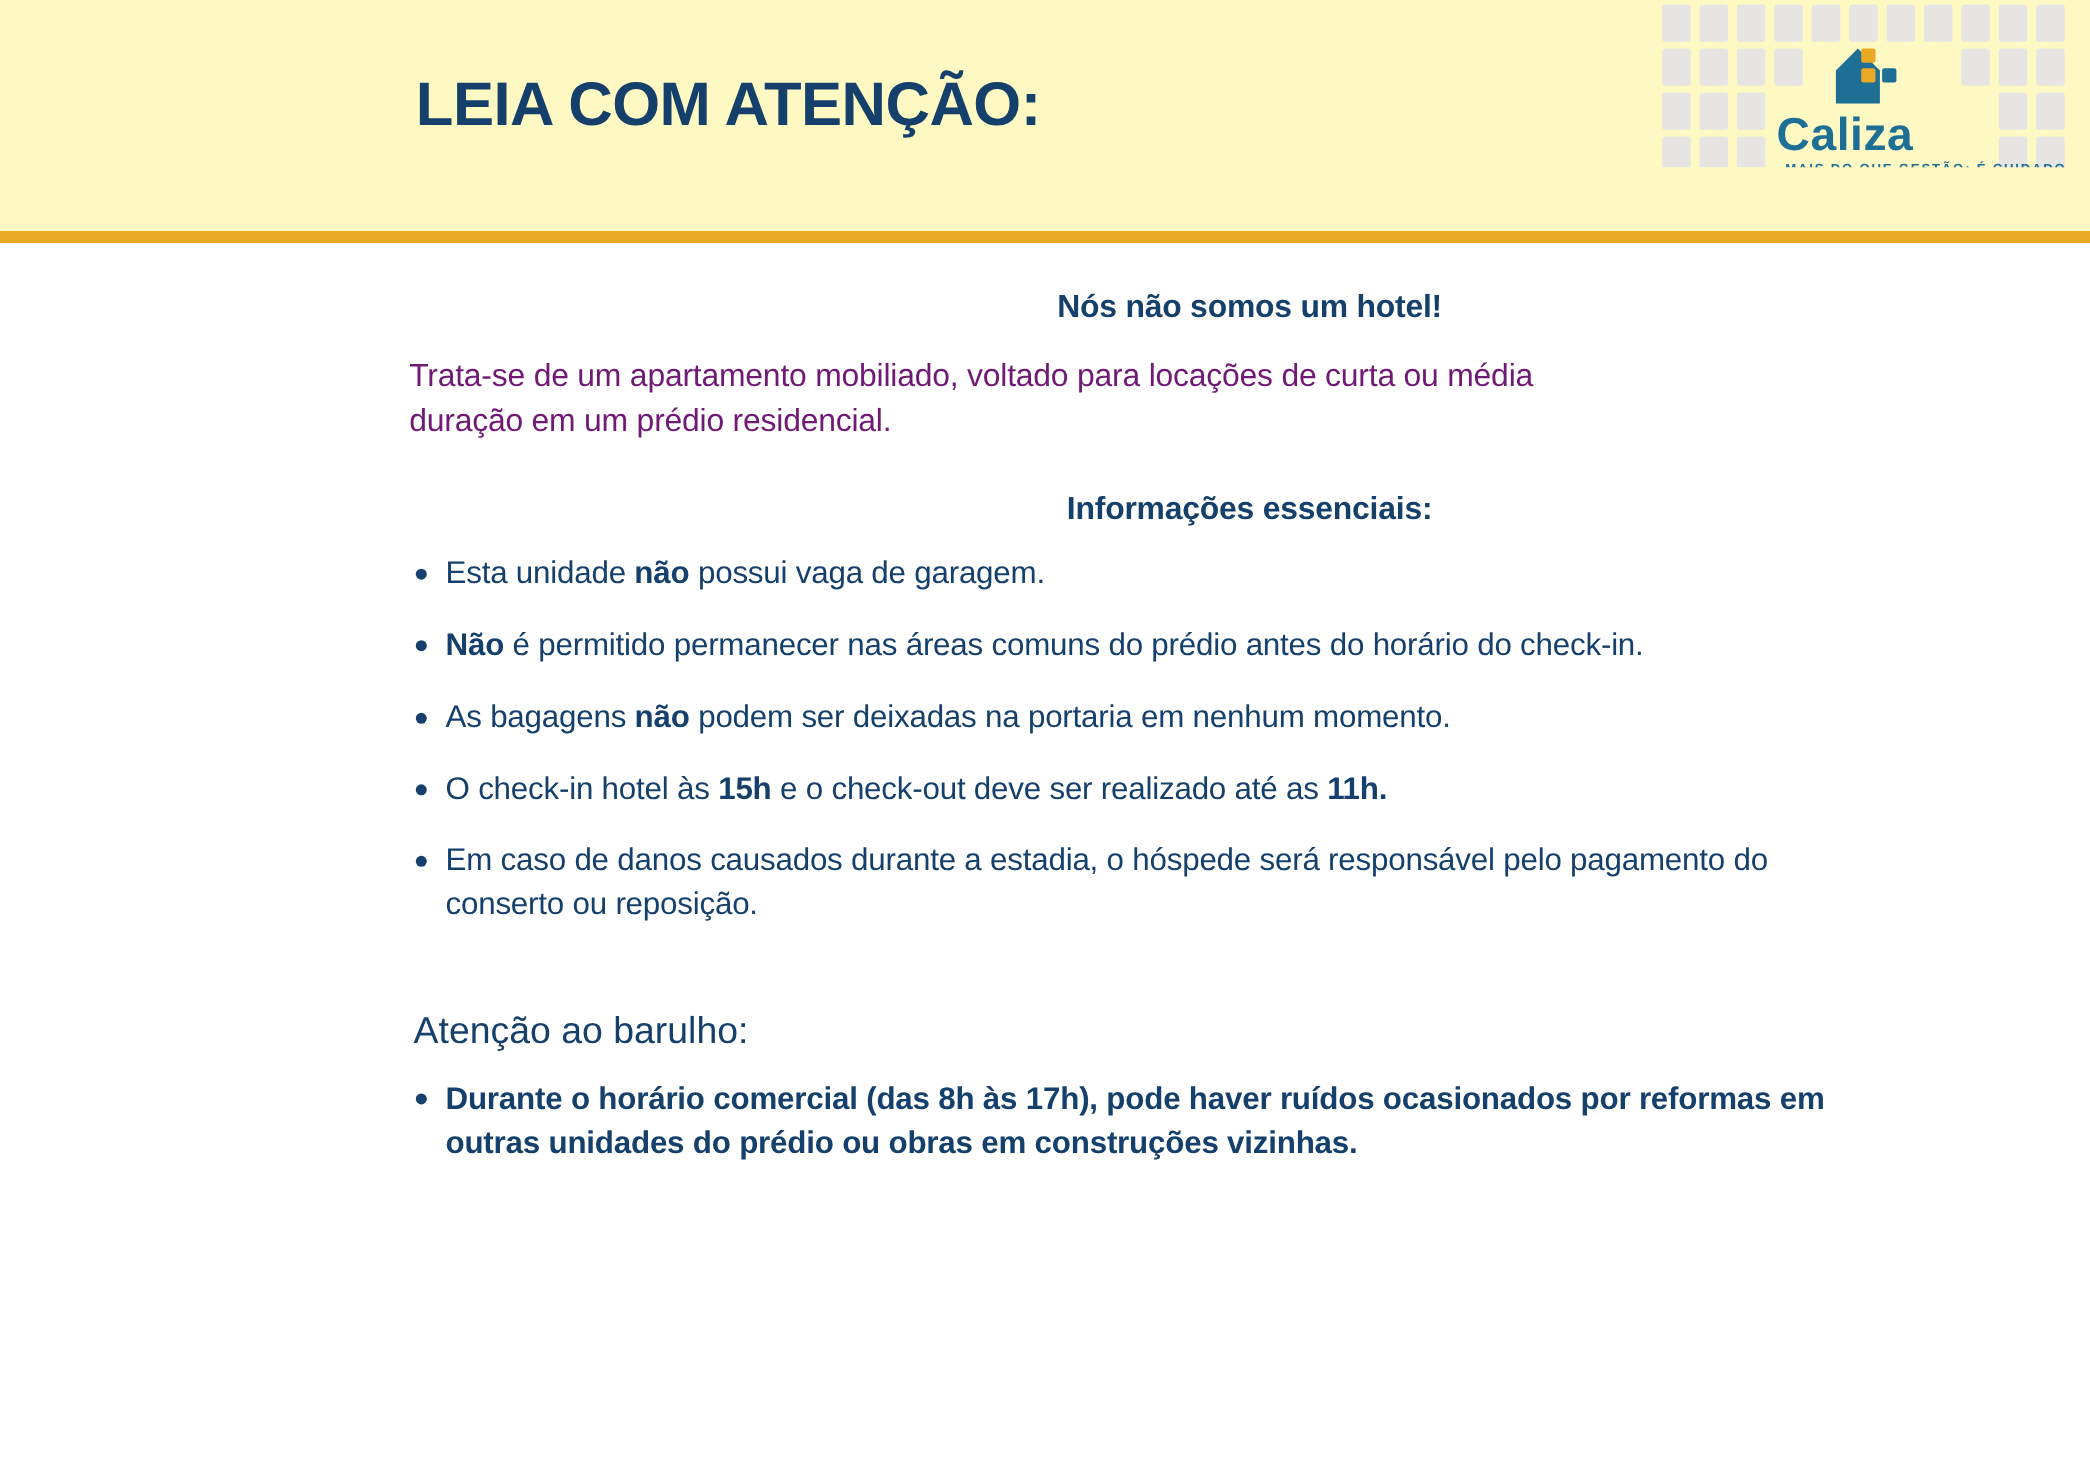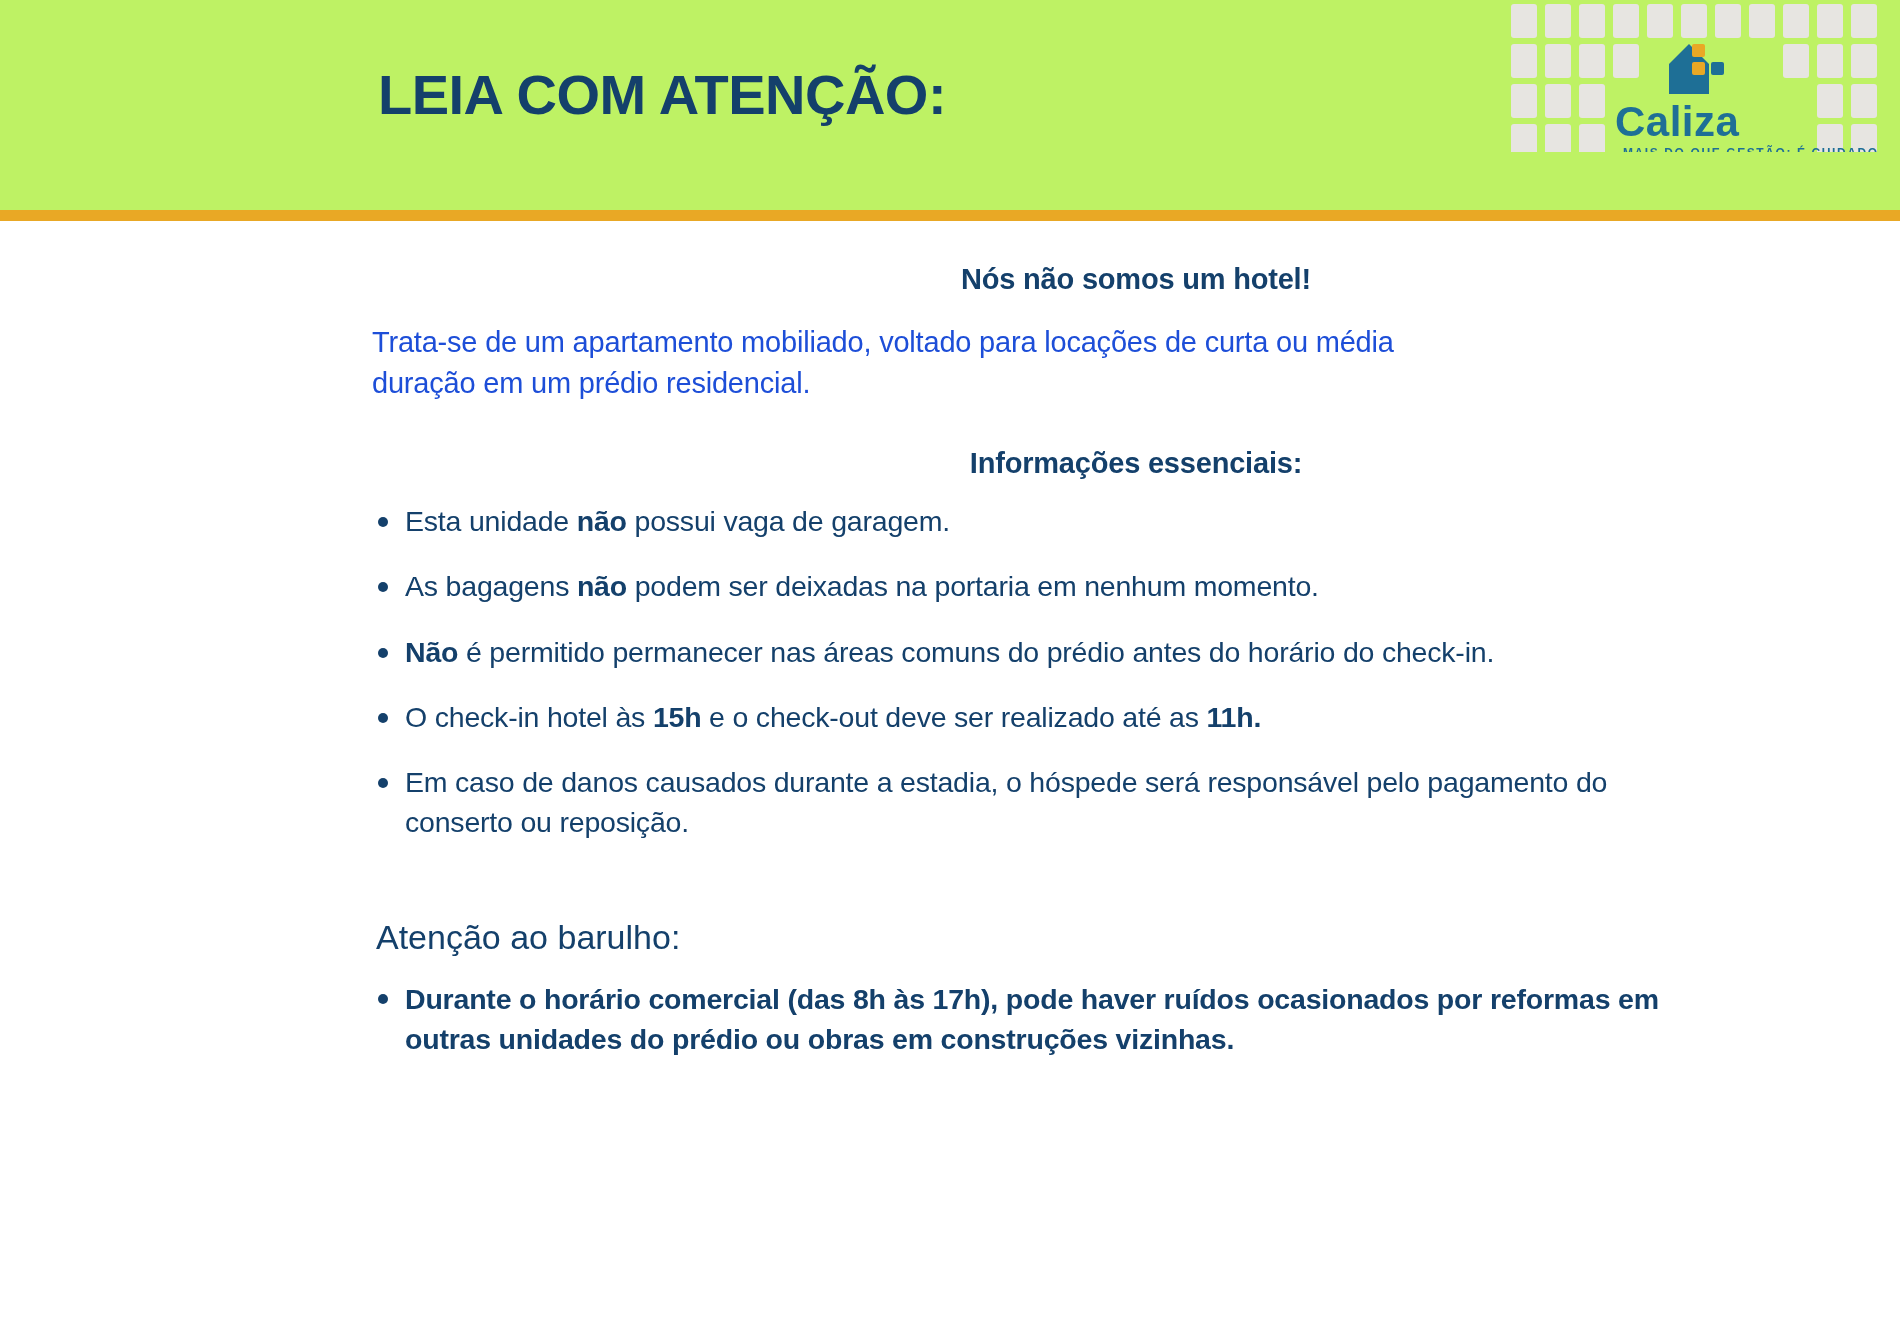--- a/index.html
+++ b/index.html
@@ -20,21 +20,21 @@
     position: relative;
     width: 1900px;
     height: 1343px;
     background: #ffffff;
   }
 
   
   .header {
     position: relative;
     height: 215px;
-    background: #bef264;
+    background: #fef9c3;
   }
 
   .header-title {
     position: absolute;
     left: 378px;
     top: 62px;
     font-size: 56px;
     font-weight: bold;
     letter-spacing: -0.5px;
     color: #14406b;
@@ -109,21 +109,21 @@
     color: #14406b;
     margin-top: 42px;
     margin-bottom: 0;
     letter-spacing: -0.2px;
     text-align: center;
   }
 
   .lead {
     font-size: 29px;
     line-height: 1.43;
-    color: #1d4ed8;
+    color: #701a75;
     margin-top: 26px;
     max-width: 1120px;
     letter-spacing: -0.2px;
   }
 
   ul.bullets {
     list-style: none;
     margin: 22px 0 0 0;
     padding: 0;
   }
@@ -249,22 +249,22 @@
   <div class="content">
 
     <div class="sub-head">Nós não somos um hotel!</div>
 
     <div class="lead">Trata-se de um apartamento mobiliado, voltado para locações de curta ou média duração em um prédio residencial.</div>
 
     <div class="sub-head">Informações essenciais:</div>
 
     <ul class="bullets" id="essentials-list">
         <li><span>Esta unidade </span><strong>não</strong><span> possui vaga de garagem.</span></li>
+        <li><strong>Não</strong><span> é permitido permanecer nas áreas comuns do prédio antes do horário do check-in.</span></li>
         <li><span>As bagagens </span><strong>não</strong><span> podem ser deixadas na portaria em nenhum momento.</span></li>
-        <li><strong>Não</strong><span> é permitido permanecer nas áreas comuns do prédio antes do horário do check-in.</span></li>
         <li><span>O check-in hotel às </span><strong>15h</strong><span> e o check-out deve ser realizado até as </span><strong>11h.</strong></li>
         <li><span>Em caso de danos causados durante a estadia, o hóspede será responsável pelo pagamento do conserto ou reposição.</span></li>
       </ul>
 
     <div class="noise-head">Atenção ao barulho:</div>
 
     <ul class="bullets bold" id="noise-list">
         <li><strong>Durante o horário comercial (das 8h às 17h), pode haver ruídos ocasionados por reformas em outras unidades do prédio ou obras em construções vizinhas.</strong></li>
       </ul>
 

